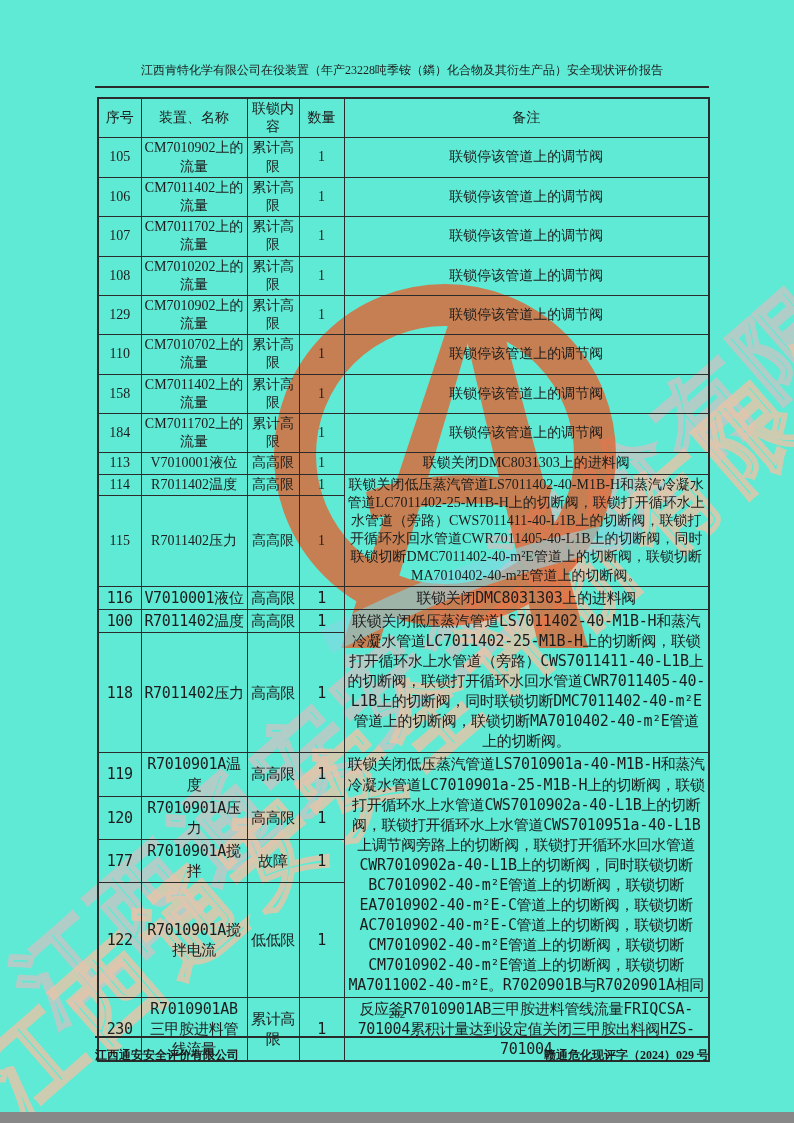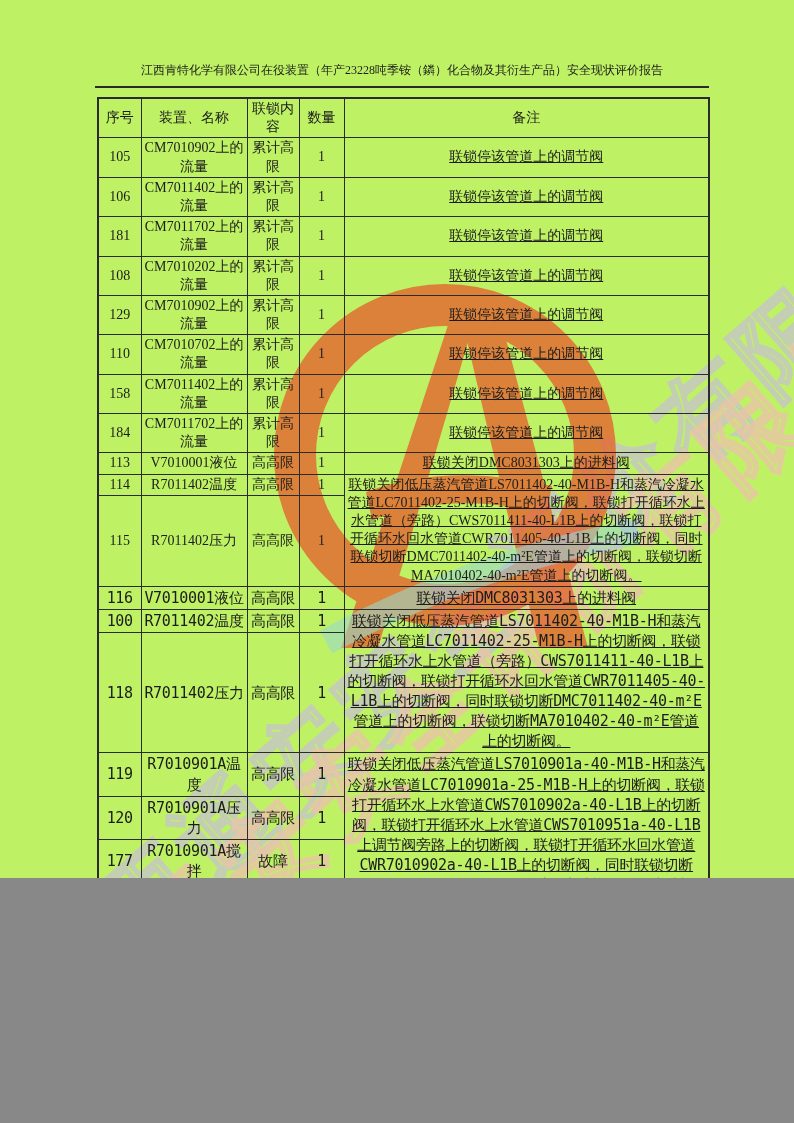--- a/index.html
+++ b/index.html
@@ -1,18 +1,18 @@
 <!DOCTYPE html>
 <html><head>
 <meta charset="utf-8">
 <style>
   html,body { margin:0; padding:0; background:#888; }
   .page {
-    position:relative; width:794px; height:878px; margin:0 auto;
-    background:#bef264; overflow:hidden;
+    position:relative; width:794px; height:1112px; margin:0 auto;
+    background:#5eead4; overflow:hidden;
     font-family:"Liberation Serif", serif; color:#1c1c1c;
   }
   
   .doc-header {
     position:absolute; left:95px; width:614px; top:62px;
     text-align:center; font-size:12px; white-space:nowrap;
     padding-bottom:7px; border-bottom:2px solid #2a2a2a; z-index:3;
   }
   
   .watermark-layer { position:absolute; inset:0; z-index:1; pointer-events:none; }
@@ -39,21 +39,21 @@
   table.interlock { border:2px solid #2b2b2b; }
   table.interlock th, table.interlock td {
     border:1px solid #2b2b2b; text-align:center; vertical-align:middle;
     padding:1px 2px; line-height:1.3; font-weight:normal;
     overflow-wrap:break-word;
   }
   table.interlock thead tr { height:36px; }
   tr.row-2line { height:37px; }
   tr.row-1line { height:19px; }
   tr.alt td { font-family:"DejaVu Sans Mono","Liberation Mono",monospace; font-size:15px; letter-spacing:-0.3px; line-height:1.34; }
-  td.c-remark { padding:1px 4px;text-decoration:underline; }
+  td.c-remark { padding:1px 4px; }
   
   .page-number { position:absolute; top:1008px; left:0; width:100%; text-align:center; font-size:11px; z-index:3; }
   .footer {
     position:absolute; left:95px; right:85px; top:1036px; z-index:3;
     border-top:2px solid #2a2a2a; padding-top:9px;
     display:flex; justify-content:space-between;
     font-size:12px; font-weight:bold;
   }
 </style>
 </head>
@@ -107,21 +107,21 @@
           <td class="c-remark">联锁停该管道上的调节阀</td>
         </tr>
         <tr class="row-2line">
           <td class="c-no">106</td>
           <td class="c-name">CM7011402上的流量</td>
           <td class="c-interlock">累计高限</td>
           <td class="c-qty">1</td>
           <td class="c-remark">联锁停该管道上的调节阀</td>
         </tr>
         <tr class="row-2line">
-          <td class="c-no">181</td>
+          <td class="c-no">107</td>
           <td class="c-name">CM7011702上的流量</td>
           <td class="c-interlock">累计高限</td>
           <td class="c-qty">1</td>
           <td class="c-remark">联锁停该管道上的调节阀</td>
         </tr>
         <tr class="row-2line">
           <td class="c-no">108</td>
           <td class="c-name">CM7010202上的流量</td>
           <td class="c-interlock">累计高限</td>
           <td class="c-qty">1</td>

